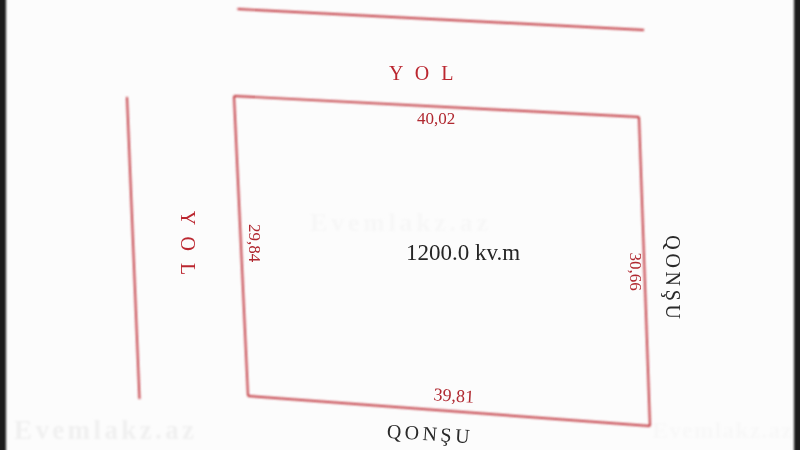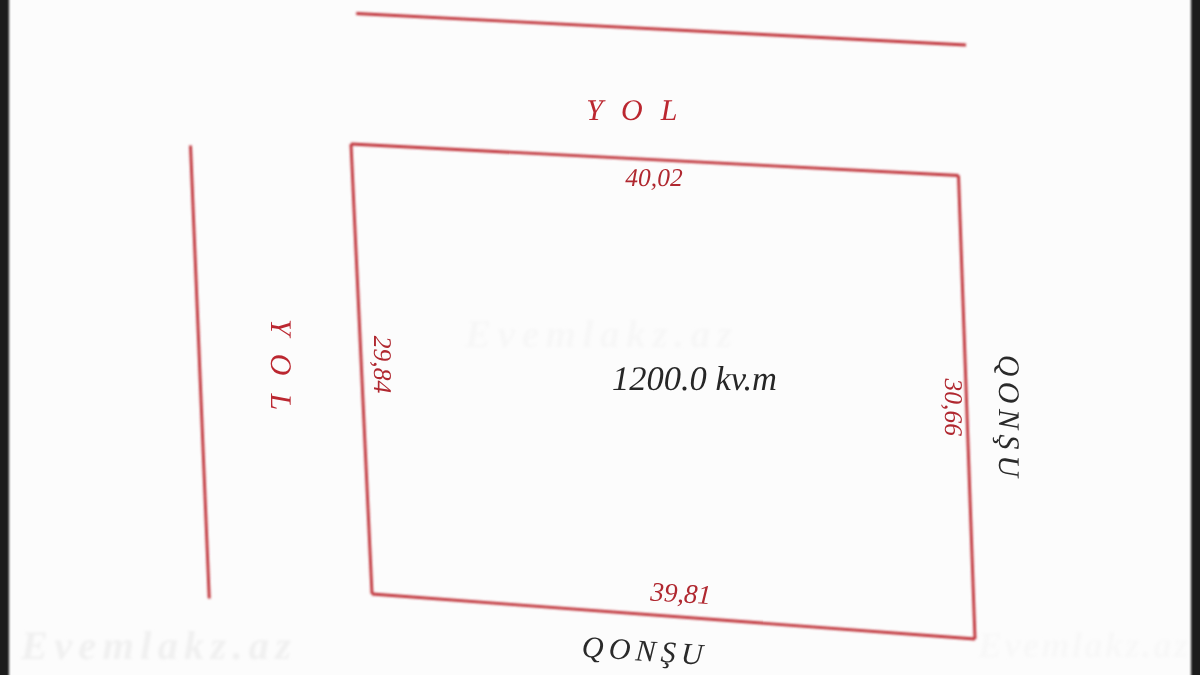--- a/index.html
+++ b/index.html
@@ -1,17 +1,17 @@
 <!DOCTYPE html>
 <html><head>
 <meta charset="utf-8">
 <style>
   html,body{margin:0;padding:0;background:#fff;}
   .stage{position:relative;width:800px;height:450px;background:#fcfcfc;overflow:hidden;
-         font-family:"Liberation Serif", serif;font-style:italic;}
+         font-family:"Liberation Serif", serif;}
   svg{position:absolute;left:0;top:0;}
 </style>
 </head>
 <body>
 <div class="stage">
 <svg width="800" height="450" viewBox="0 0 800 450">
   <defs>
     <filter id="soft" x="-5%" y="-5%" width="110%" height="110%">
       <feGaussianBlur stdDeviation="0.8"></feGaussianBlur>
     </filter>

